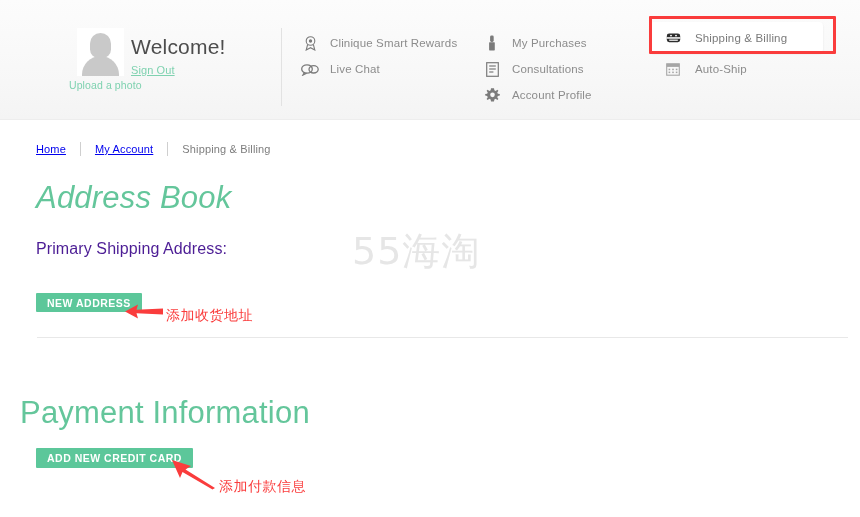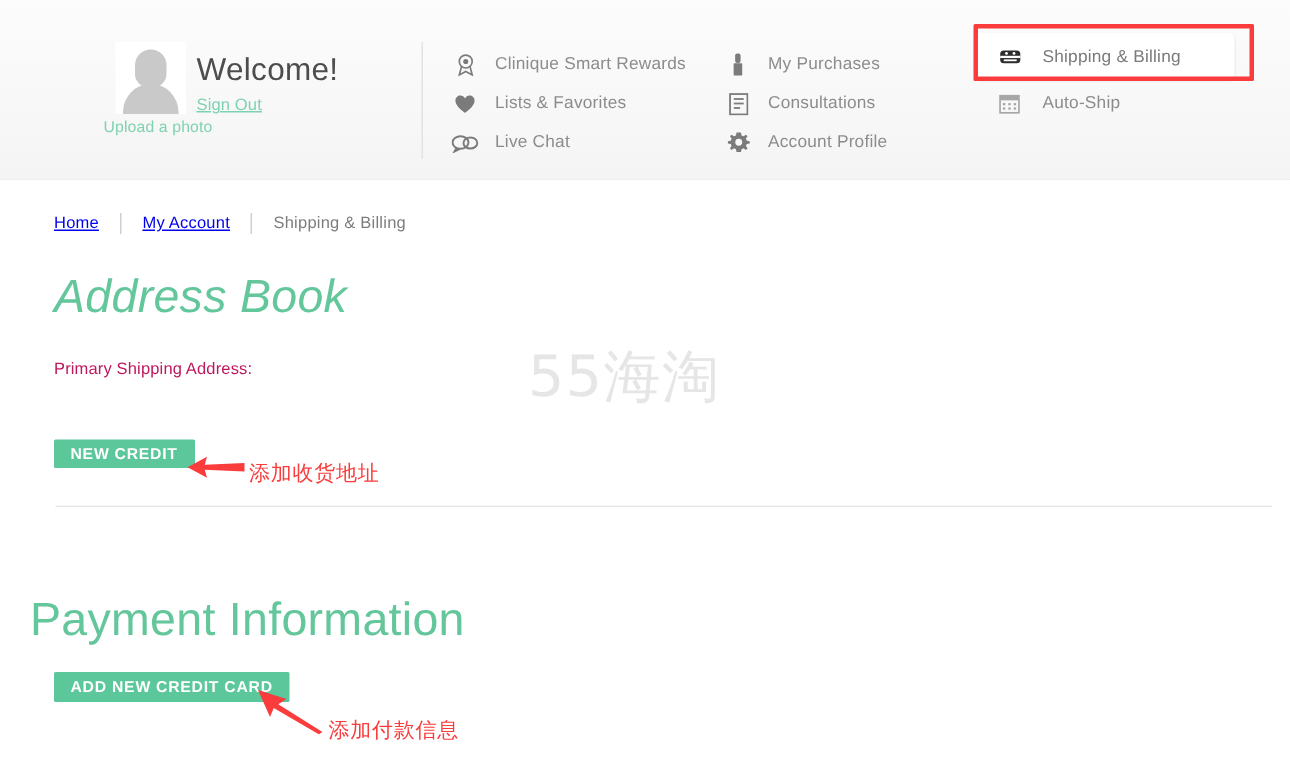--- a/index.html
+++ b/index.html
@@ -100,21 +100,21 @@
   
   .h1 {
     position: absolute; font-size: 31px; color: #64c69b; font-weight: 400;
     letter-spacing: .2px; line-height: 1;
   }
   .h1.addr { left: 36px; top: 182px; font-style: italic; }
   .h1.pay  { left: 20px; top: 397px; }
 
   .h2 {
     position: absolute; left: 36px; top: 240px;
-    font-size: 11px; color: #be185d; font-weight: 400; letter-spacing: .1px; text-align: right;
+    font-size: 16px; color: #4c1d95; font-weight: 400; letter-spacing: .1px; text-align: right;
   }
   .no-addresses {
     position: absolute; left: 36px; top: 264px;
     font-size: 11px; color: #555555; letter-spacing: .1px;
   }
 
   .btn {
     position: absolute; display: inline-flex; align-items: center;
     justify-content: center; background: #5cc79a; color: #ffffff;
     font-size: 10.5px; font-weight: bold; letter-spacing: .5px;
@@ -174,28 +174,20 @@
     <div class="nav-col c1">
       <div class="nav-item">
         <span class="nico">
           <svg width="13" height="15" viewBox="0 0 13 15">
             <circle cx="6.5" cy="5" r="4.3" fill="none" stroke="#7b7b7b" stroke-width="1.1"></circle>
             <circle cx="6.5" cy="5" r="1.7" fill="#7b7b7b"></circle>
             <path d="M3.6 8.6 L2.2 14 L6.5 11.7 L10.8 14 L9.4 8.6" fill="none" stroke="#7b7b7b" stroke-width="1.1"></path>
           </svg>
         </span>
         <span class="nlabel">Clinique Smart Rewards</span>
-      </div>
-      <div class="nav-item">
-        <span class="nico">
-          <svg width="14" height="13" viewBox="0 0 14 13">
-            <path d="M7 12.3 C7 12.3 0.6 8.1 0.6 4.2 C0.6 2 2.2 0.7 3.9 0.7 C5.3 0.7 6.4 1.6 7 2.6 C7.6 1.6 8.7 0.7 10.1 0.7 C11.8 0.7 13.4 2 13.4 4.2 C13.4 8.1 7 12.3 7 12.3 Z" fill="#7b7b7b"></path>
-          </svg>
-        </span>
-        <span class="nlabel">Lists &amp; Favorites</span>
       </div>
       <div class="nav-item">
         <span class="nico">
           <svg width="18" height="13" viewBox="0 0 18 13">
             <ellipse cx="6" cy="6" rx="5.3" ry="4.2" fill="none" stroke="#7b7b7b" stroke-width="1.3"></ellipse>
             <path d="M3.5 9.3 L2 12 L5.6 10.2" fill="none" stroke="#7b7b7b" stroke-width="1.3"></path>
             <ellipse cx="12.6" cy="6.3" rx="4.6" ry="3.7" fill="none" stroke="#7b7b7b" stroke-width="1.3"></ellipse>
           </svg>
         </span>
         <span class="nlabel">Live Chat</span>
@@ -272,21 +264,21 @@
     <span class="sep"></span>
     <a class="crumb" href="#">My Account</a>
     <span class="sep"></span>
     <span class="crumb">Shipping &amp; Billing</span>
   </div>
 
   <div class="watermark">55海淘</div>
 
   <h1 class="h1 addr">Address Book</h1>
   <h2 class="h2">Primary Shipping Address:</h2>
-  <button class="btn new-address">NEW CREDIT</button>
+  <button class="btn new-address">NEW ADDRESS</button>
 
   <div class="anno-arrow a1">
     <svg width="40" height="18" viewBox="0 0 40 18">
       <path d="M1 8.5 L14 1.5 L12.5 6.8 L39 5.6 L39 11.4 L12.5 10.2 L14 15.5 Z" fill="#fa3c3c"></path>
     </svg>
   </div>
   <div class="anno-text a1">添加收货地址</div>
 
   <div class="rule"></div>
 

